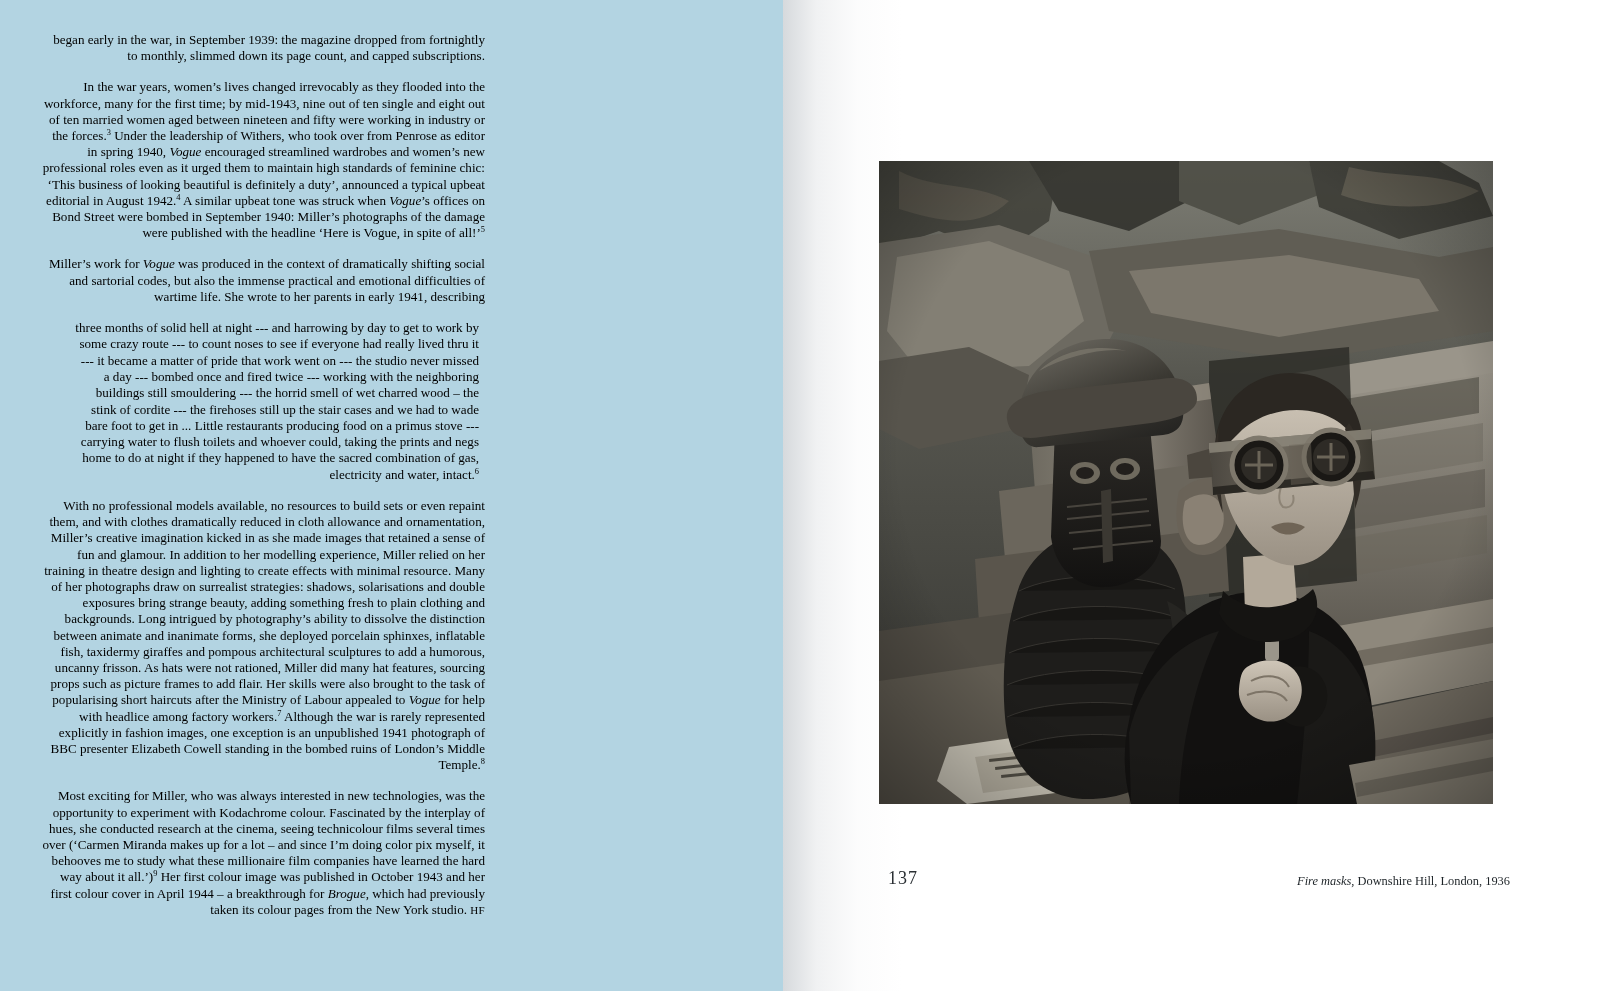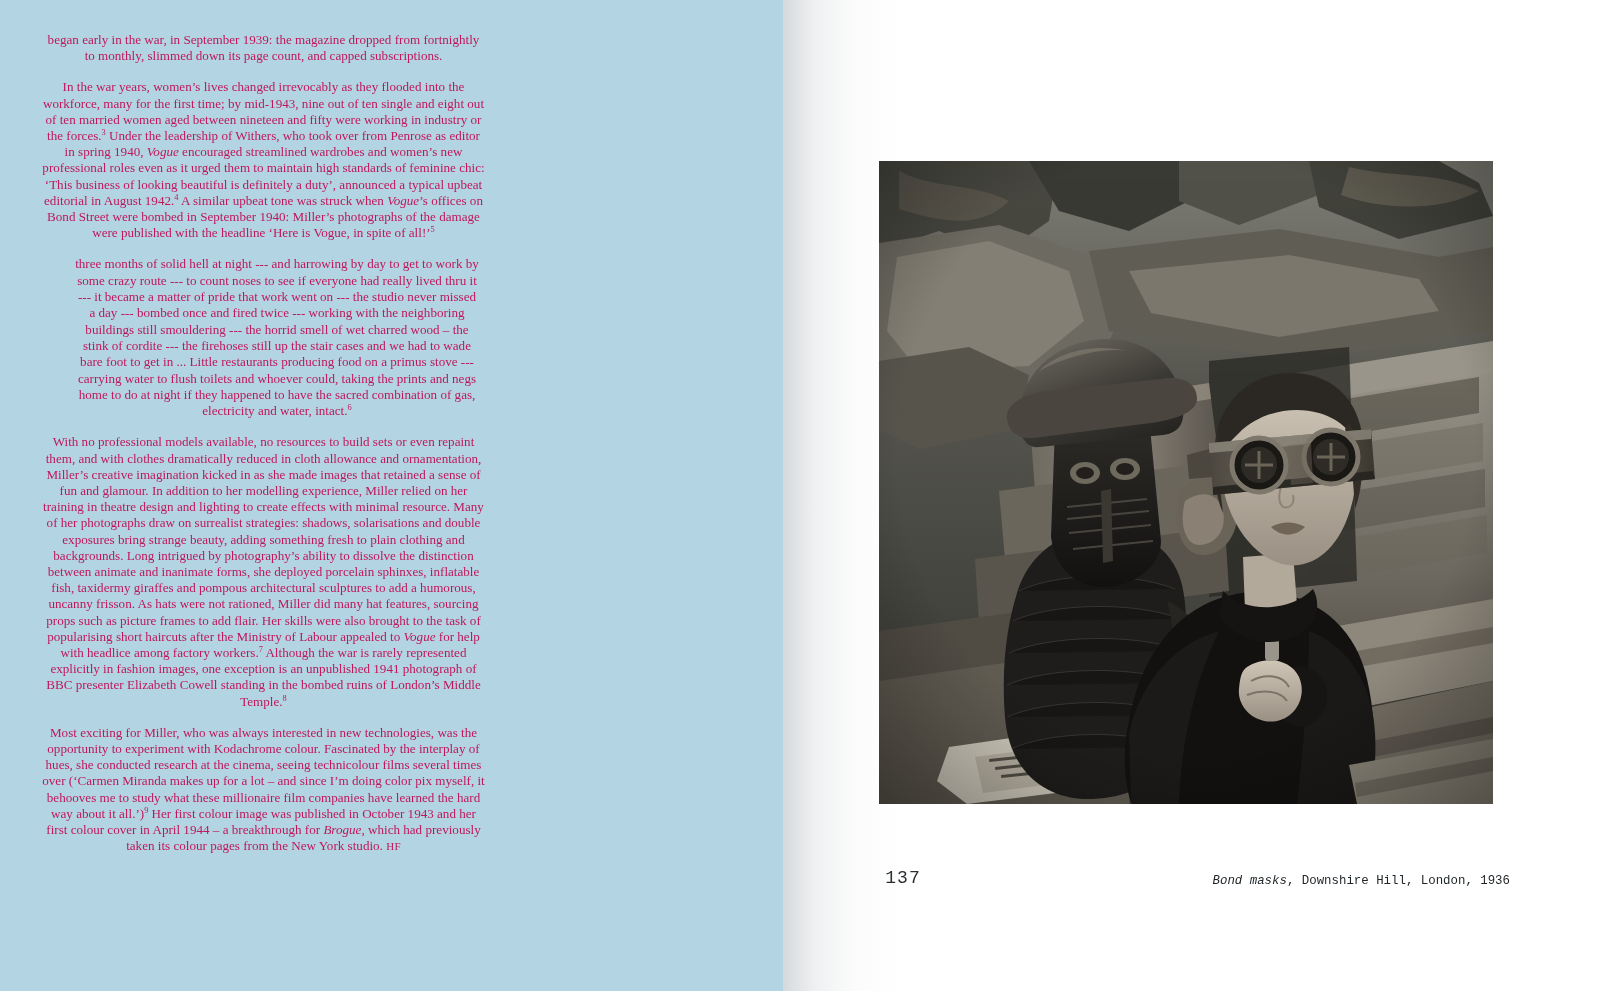--- a/index.html
+++ b/index.html
@@ -25,24 +25,24 @@
     width: 783px;
     height: 991px;
     background: #b3d4e2;
     box-sizing: border-box;
   }
   .text-column {
     position: absolute;
     left: 42px;
     top: 32px;
     width: 443px;
-    color: #be185d;
+    color: #000000;
     font-size: 13.1px;
     line-height: 16.2px;
-    text-align: center;
+    text-align: right;
   }
   .text-column p {
     margin: 0 0 15px 0;
   }
   .text-column p.quote {
     margin: 0 0 15px 33px;
     width: 404px;
     line-height: 16.3px;
   }
   .text-column em {
@@ -57,21 +57,20 @@
     font-size: 11px;
     letter-spacing: 0.3px;
     margin-top: 25px;
   }
   
   .page-right {
     position: relative;
     width: 817px;
     height: 991px;
     background: #ffffff;
-    font-family: Liberation Mono, monospace;
   }
   .gutter-shadow {
     position: absolute;
     left: 0;
     top: 0;
     width: 120px;
     height: 991px;
     background: linear-gradient(to right, rgba(120,130,140,0.30) 0%, rgba(150,158,166,0.14) 28%, rgba(190,195,200,0.05) 62%, rgba(255,255,255,0) 100%);
     pointer-events: none;
   }
@@ -114,20 +113,21 @@
 
 <div class="spread">
 
   <div class="page-left">
     <div class="text-column">
 
       <p>began early in the war, in September 1939: the magazine dropped from fortnightly to monthly, slimmed down its page count, and capped subscriptions.</p>
 
       <p>In the war years, women’s lives changed irrevocably as they flooded into the workforce, many for the first time; by mid-1943, nine out of ten single and eight out of ten married women aged between nineteen and fifty were working in industry or the forces.<sup>3</sup> Under the leadership of Withers, who took over from Penrose as editor in spring 1940, <em>Vogue</em> encouraged streamlined wardrobes and women’s new professional roles even as it urged them to maintain high standards of feminine chic: ‘This business of looking beautiful is definitely a duty’, announced a typical upbeat editorial in August 1942.<sup>4</sup> A similar upbeat tone was struck when <em>Vogue</em>’s offices on Bond Street were bombed in September 1940: Miller’s photographs of the damage were published with the headline ‘Here is Vogue, in spite of all!’<sup>5</sup></p>
 
+      <p>Miller’s work for <em>Vogue</em> was produced in the context of dramatically shifting social and sartorial codes, but also the immense practical and emotional difficulties of wartime life. She wrote to her parents in early 1941, describing</p>
 
       <p class="quote">three months of solid hell at night --- and harrowing by day to get to work by some crazy route --- to count noses to see if everyone had really lived thru it --- it became a matter of pride that work went on --- the studio never missed a day --- bombed once and fired twice --- working with the neighboring buildings still smouldering --- the horrid smell of wet charred wood – the stink of cordite --- the firehoses still up the stair cases and we had to wade bare foot to get in ... Little restaurants producing food on a primus stove --- carrying water to flush toilets and whoever could, taking the prints and negs home to do at night if they happened to have the sacred combination of gas, electricity and water, intact.<sup>6</sup></p>
 
       <p>With no professional models available, no resources to build sets or even repaint them, and with clothes dramatically reduced in cloth allowance and ornamentation, Miller’s creative imagination kicked in as she made images that retained a sense of fun and glamour. In addition to her modelling experience, Miller relied on her training in theatre design and lighting to create effects with minimal resource. Many of her photographs draw on surrealist strategies: shadows, solarisations and double exposures bring strange beauty, adding something fresh to plain clothing and backgrounds. Long intrigued by photography’s ability to dissolve the distinction between animate and inanimate forms, she deployed porcelain sphinxes, inflatable fish, taxidermy giraffes and pompous architectural sculptures to add a humorous, uncanny frisson. As hats were not rationed, Miller did many hat features, sourcing props such as picture frames to add flair. Her skills were also brought to the task of popularising short haircuts after the Ministry of Labour appealed to <em>Vogue</em> for help with headlice among factory workers.<sup>7</sup> Although the war is rarely represented explicitly in fashion images, one exception is an unpublished 1941 photograph of BBC presenter Elizabeth Cowell standing in the bombed ruins of London’s Middle Temple.<sup>8</sup></p>
 
       <p>Most exciting for Miller, who was always interested in new technologies, was the opportunity to experiment with Kodachrome colour. Fascinated by the interplay of hues, she conducted research at the cinema, seeing technicolour films several times over (‘Carmen Miranda makes up for a lot – and since I’m doing color pix myself, it behooves me to study what these millionaire film companies have learned the hard way about it all.’)<sup>9</sup> Her first colour image was published in October 1943 and her first colour cover in April 1944 – a breakthrough for <em>Brogue</em>, which had previously taken its colour pages from the New York studio. <span class="smallcaps">HF</span></p>
 
     </div>
   </div>
 
@@ -328,16 +328,16 @@
 
         <path d="M470 604 L614 578 L614 643 L478 643 Z" fill="#8b8578"></path>
         <path d="M476 622 L614 596 L614 610 L478 636 Z" fill="#5d584e" opacity="0.55"></path>
 
         <rect x="0" y="0" width="614" height="643" fill="url(#vign)"></rect>
       </svg>
     </div>
 
     <div class="folio">137</div>
 
-    <div class="caption"><em>Bond masks</em><span>, Downshire Hill, London, 1936</span></div>
+    <div class="caption"><em>Fire masks</em><span>, Downshire Hill, London, 1936</span></div>
   </div>
 
 </div>
 
 </body></html>

